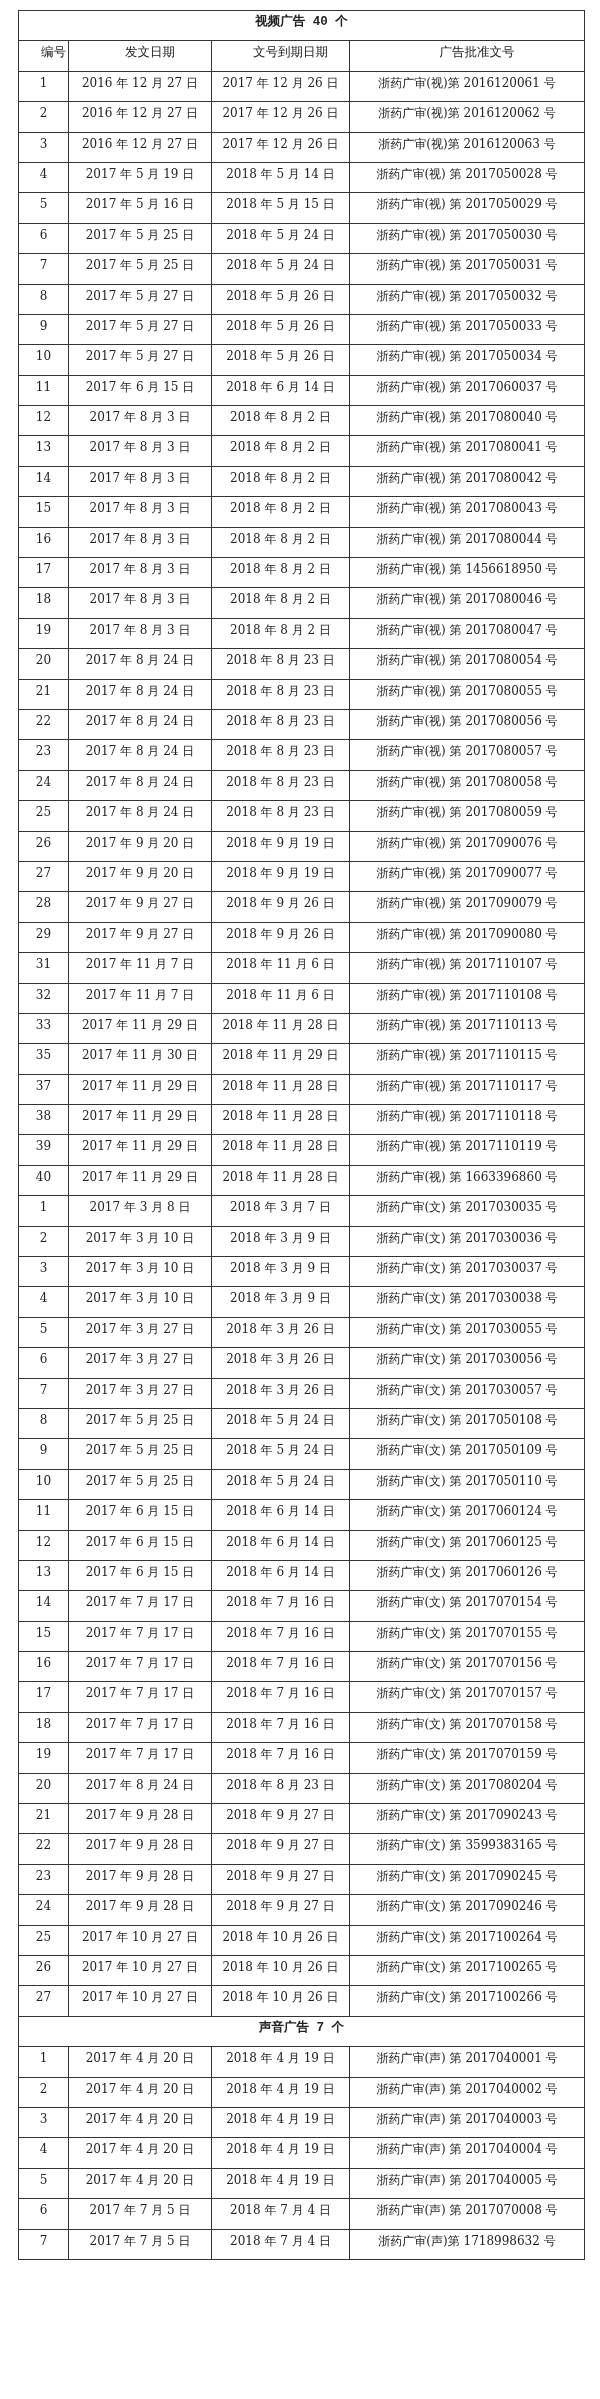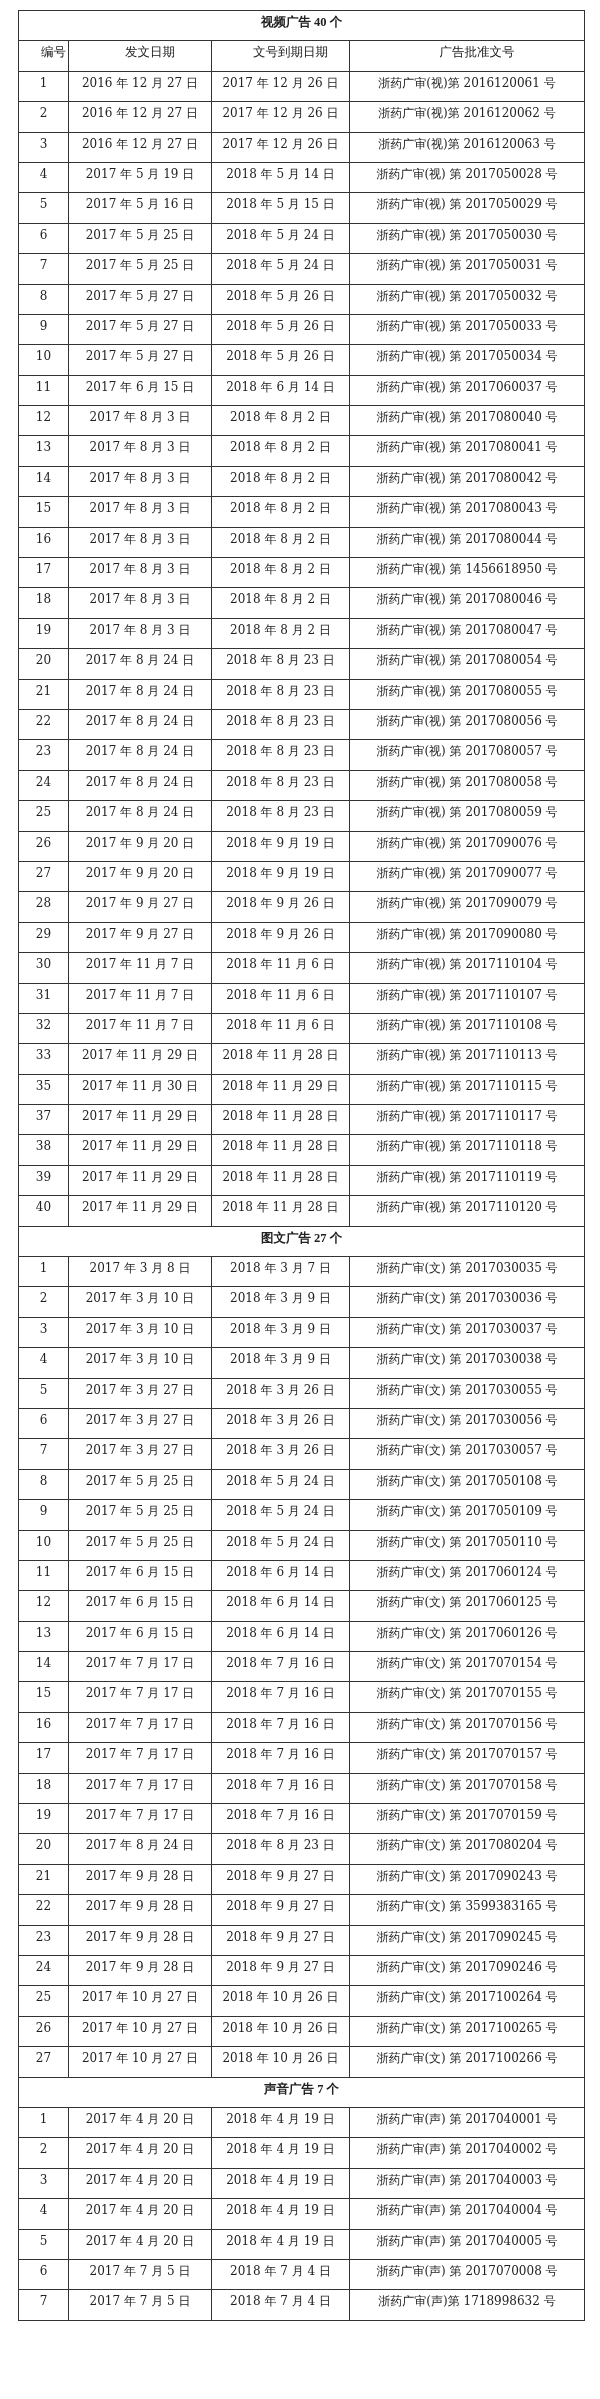--- a/index.html
+++ b/index.html
@@ -2,21 +2,21 @@
 <html><head>
 <meta charset="utf-8">
 <style>
   html, body { margin:0; padding:0; background:#fff; }
   body { width:600px; height:2399px; position:relative; overflow:hidden;
          font-family: "DejaVu Serif", "Liberation Serif", serif; color:#222; }
   #tbl { position:absolute; left:18px; top:10px; width:566px; border-collapse:collapse;
          table-layout:fixed; }
   #tbl td { border:1px solid #333; height:29.4px; padding:0; text-align:center;
             vertical-align:top; font-size:12px; line-height:22px; white-space:nowrap; overflow:hidden; }
-  #tbl td.sec { font-weight:bold; font-family:Liberation Serif, serif; font-size:12.5px; }
+  #tbl td.sec { font-weight:bold; font-family:Liberation Mono, monospace; font-size:12.5px; }
   #tbl td.hd { font-size:12.5px;padding-left:20px; }
   col.c1 { width:50px; } col.c2 { width:143px; } col.c3 { width:138px; } col.c4 { width:235px; }
 </style>
 </head>
 <body>
 
 <table id="tbl">
   <colgroup>
       <col class="c1">
       <col class="c2">
@@ -201,26 +201,20 @@
         <td>2018 年 9 月 26 日</td>
         <td>浙药广审(视) 第 2017090079 号</td>
       </tr>
       <tr>
         <td>29</td>
         <td>2017 年 9 月 27 日</td>
         <td>2018 年 9 月 26 日</td>
         <td>浙药广审(视) 第 2017090080 号</td>
       </tr>
       <tr>
-        <td>30</td>
-        <td>2017 年 11 月 7 日</td>
-        <td>2018 年 11 月 6 日</td>
-        <td>浙药广审(视) 第 2017110104 号</td>
-      </tr>
-      <tr>
         <td>31</td>
         <td>2017 年 11 月 7 日</td>
         <td>2018 年 11 月 6 日</td>
         <td>浙药广审(视) 第 2017110107 号</td>
       </tr>
       <tr>
         <td>32</td>
         <td>2017 年 11 月 7 日</td>
         <td>2018 年 11 月 6 日</td>
         <td>浙药广审(视) 第 2017110108 号</td>
@@ -252,24 +246,21 @@
       <tr>
         <td>39</td>
         <td>2017 年 11 月 29 日</td>
         <td>2018 年 11 月 28 日</td>
         <td>浙药广审(视) 第 2017110119 号</td>
       </tr>
       <tr>
         <td>40</td>
         <td>2017 年 11 月 29 日</td>
         <td>2018 年 11 月 28 日</td>
-        <td>浙药广审(视) 第 2017110120 号</td>
-      </tr>
-      <tr>
-        <td colspan="4" class="sec">图文广告 27 个</td>
+        <td>浙药广审(视) 第 1663396860 号</td>
       </tr>
       <tr>
         <td>1</td>
         <td>2017 年 3 月 8 日</td>
         <td>2018 年 3 月 7 日</td>
         <td>浙药广审(文) 第 2017030035 号</td>
       </tr>
       <tr>
         <td>2</td>
         <td>2017 年 3 月 10 日</td>

